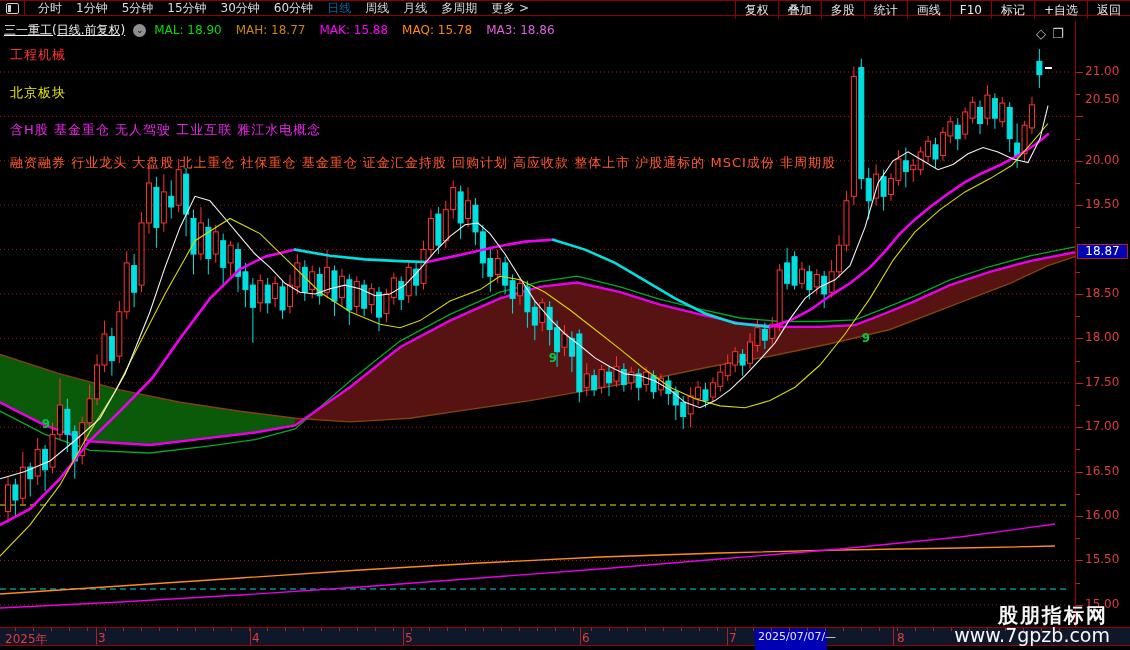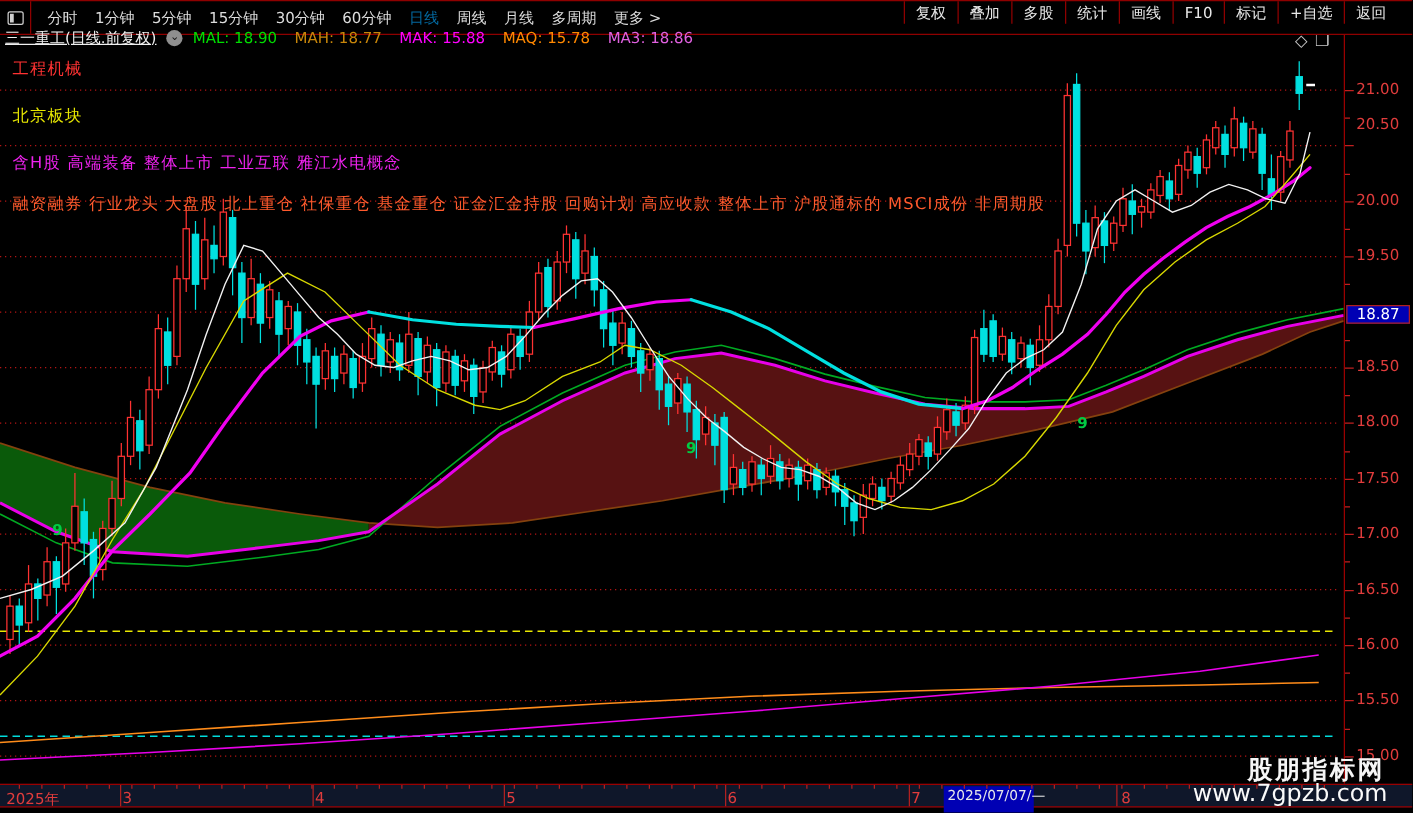--- a/index.html
+++ b/index.html
@@ -1,31 +1,31 @@
 <!DOCTYPE html>
 <html><head>
 <meta charset="utf-8">
 <style>
   * { margin:0; padding:0; box-sizing:border-box; }
   html,body { width:1130px; height:650px; background:#000; overflow:hidden;
               font-family:"DejaVu Sans","Liberation Sans",sans-serif; }
   #screen { position:relative; width:1130px; height:650px; background:#000; }
 
   
-  #toolbar { position:absolute; top:0; left:0; width:1130px; height:28px;
+  #toolbar { position:absolute; top:0; left:0; width:1130px; height:16px;
              border-top:1px solid #8f0000; border-bottom:1px solid #8f0000;
              background:#000; z-index:30; display:flex; align-items:center; }
   #menu-box { width:25px; height:100%; border-right:1px solid #8f0000;
               display:flex; align-items:center; justify-content:center; }
   #menu-glyph { width:13px; height:11px; border:1px solid #d0d0d0; border-radius:2px; position:relative; }
   #menu-glyph::after { content:""; position:absolute; left:1px; top:1px; bottom:1px; width:3px; background:#d0d0d0; }
   #tabs { display:flex; align-items:center; padding-left:6px; }
   .tab { color:#dcdcdc; font-size:12px; padding:0 7px; cursor:default; white-space:nowrap; }
   .tab.active { color:#0369a1; }
-  #rbtns { position:absolute; right:12px; top:0; height:18px; display:flex;text-align:center; }
+  #rbtns { position:absolute; right:0; top:0; height:18px; display:flex;text-align:center; }
   .rbtn { color:#e8e8e8; font-size:12px; line-height:18px; padding:0 9px;
           border-left:1px solid #8f0000; white-space:nowrap; }
 
   
   #titlebar { position:absolute; top:21px; left:0; width:1074px; height:18px;
               display:flex; align-items:center; z-index:30; background:transparent; }
   #chart-title { color:#f0f0f0; font-size:12px; margin-left:4px; white-space:nowrap;text-decoration:underline; }
   #drop-circle { width:13px; height:13px; border-radius:50%; background:#8f8f8f; margin:0 8px 0 8px;
                  color:#101010; font-size:9px; line-height:12px; text-align:center; }
   .ma-item { font-size:12px; margin-right:14px; white-space:nowrap; }
@@ -425,21 +425,21 @@
       <path d="M0.0 556.0 L30.0 524.9 L60.0 484.9 L90.0 431.6 L115.0 391.7 L140.0 342.8 L165.0 294.0 L195.0 240.7 L230.0 218.5 L260.0 233.6 L290.0 262.9 L320.0 292.2 L350.0 311.8 L380.0 324.2 L400.0 327.7 L420.0 320.6 L450.0 301.1 L480.0 289.6 L500.0 276.2 L520.0 279.8 L545.0 292.2 L570.0 310.0 L595.0 329.5 L620.0 349.1 L645.0 369.5 L670.0 387.2 L695.0 398.8 L720.0 405.9 L745.0 407.7 L770.0 400.6 L795.0 387.2 L820.0 365.0 L845.0 334.0 L870.0 298.4 L893.0 260.3 L915.0 231.8 L940.0 209.6 L965.0 191.9 L990.0 178.6 L1012.0 165.2 L1030.0 144.8 L1048.0 123.5" fill="none" stroke="#d8d800" stroke-width="1.1"></path>
       <path d="M0.0 478.7 L25.0 471.6 L50.0 460.9 L75.0 440.5 L100.0 418.3 L125.0 373.9 L150.0 311.8 L165.0 267.4 L180.0 227.4 L195.0 196.3 L210.0 200.8 L225.0 218.5 L240.0 236.3 L255.0 254.0 L270.0 267.4 L285.0 283.3 L300.0 292.2 L315.0 294.0 L330.0 288.7 L345.0 285.1 L360.0 288.7 L375.0 295.8 L390.0 294.0 L405.0 285.1 L420.0 269.1 L435.0 251.4 L450.0 236.3 L465.0 224.7 L478.0 223.0 L490.0 233.6 L505.0 254.0 L520.0 278.0 L535.0 301.1 L550.0 318.9 L565.0 334.0 L580.0 345.5 L595.0 357.9 L610.0 366.8 L625.0 373.9 L640.0 375.7 L655.0 381.0 L670.0 389.9 L685.0 402.3 L700.0 407.7 L715.0 400.6 L730.0 389.9 L745.0 375.7 L760.0 359.7 L775.0 342.8 L790.0 318.9 L805.0 298.4 L820.0 286.9 L835.0 279.8 L850.0 265.6 L865.0 227.4 L878.0 183.0 L893.0 160.8 L908.0 151.9 L923.0 160.8 L938.0 169.7 L953.0 164.4 L968.0 153.7 L983.0 147.5 L998.0 151.9 L1013.0 159.0 L1028.0 162.6 L1040.0 138.6 L1048.0 105.7" fill="none" stroke="#f2f2f2" stroke-width="1.1"></path>
       <text x="46" y="428" fill="#00cc44" font-size="12" font-weight="bold" text-anchor="middle">9</text>
       <text x="553" y="362" fill="#00cc44" font-size="12" font-weight="bold" text-anchor="middle">9</text>
       <text x="866" y="342" fill="#00cc44" font-size="12" font-weight="bold" text-anchor="middle">9</text>
       <line x1="1045" y1="68" x2="1052" y2="68" stroke="#fff" stroke-width="2"></line>
     </svg>
 
   <div class="ovl" id="lbl-industry">工程机械</div>
   <div class="ovl" id="lbl-region">北京板块</div>
-  <div class="ovl" id="lbl-concepts">含H股 高端装备 整体上市 工业互联 雅江水电概念</div>
+  <div class="ovl" id="lbl-concepts">含H股 基金重仓 无人驾驶 工业互联 雅江水电概念</div>
   <div class="ovl" id="lbl-tags">融资融券 行业龙头 大盘股 北上重仓 社保重仓 基金重仓 证金汇金持股 回购计划 高应收款 整体上市 沪股通标的 MSCI成份 非周期股</div>
 
   <div id="corner-icons"><span>◇</span><span>❐</span></div>
 
   <div id="yaxis">
     <div id="price-box" style="top: 223px;">18.87</div>
   <div class="ytick" style="top: 51px; width: 7px;"></div>
       <div class="ylab" style="top: 43px;">21.00</div>
       <div class="ytick" style="top: 95.4px; width: 7px;"></div>
       <div class="ylab" style="top: 71px;">20.50</div>

